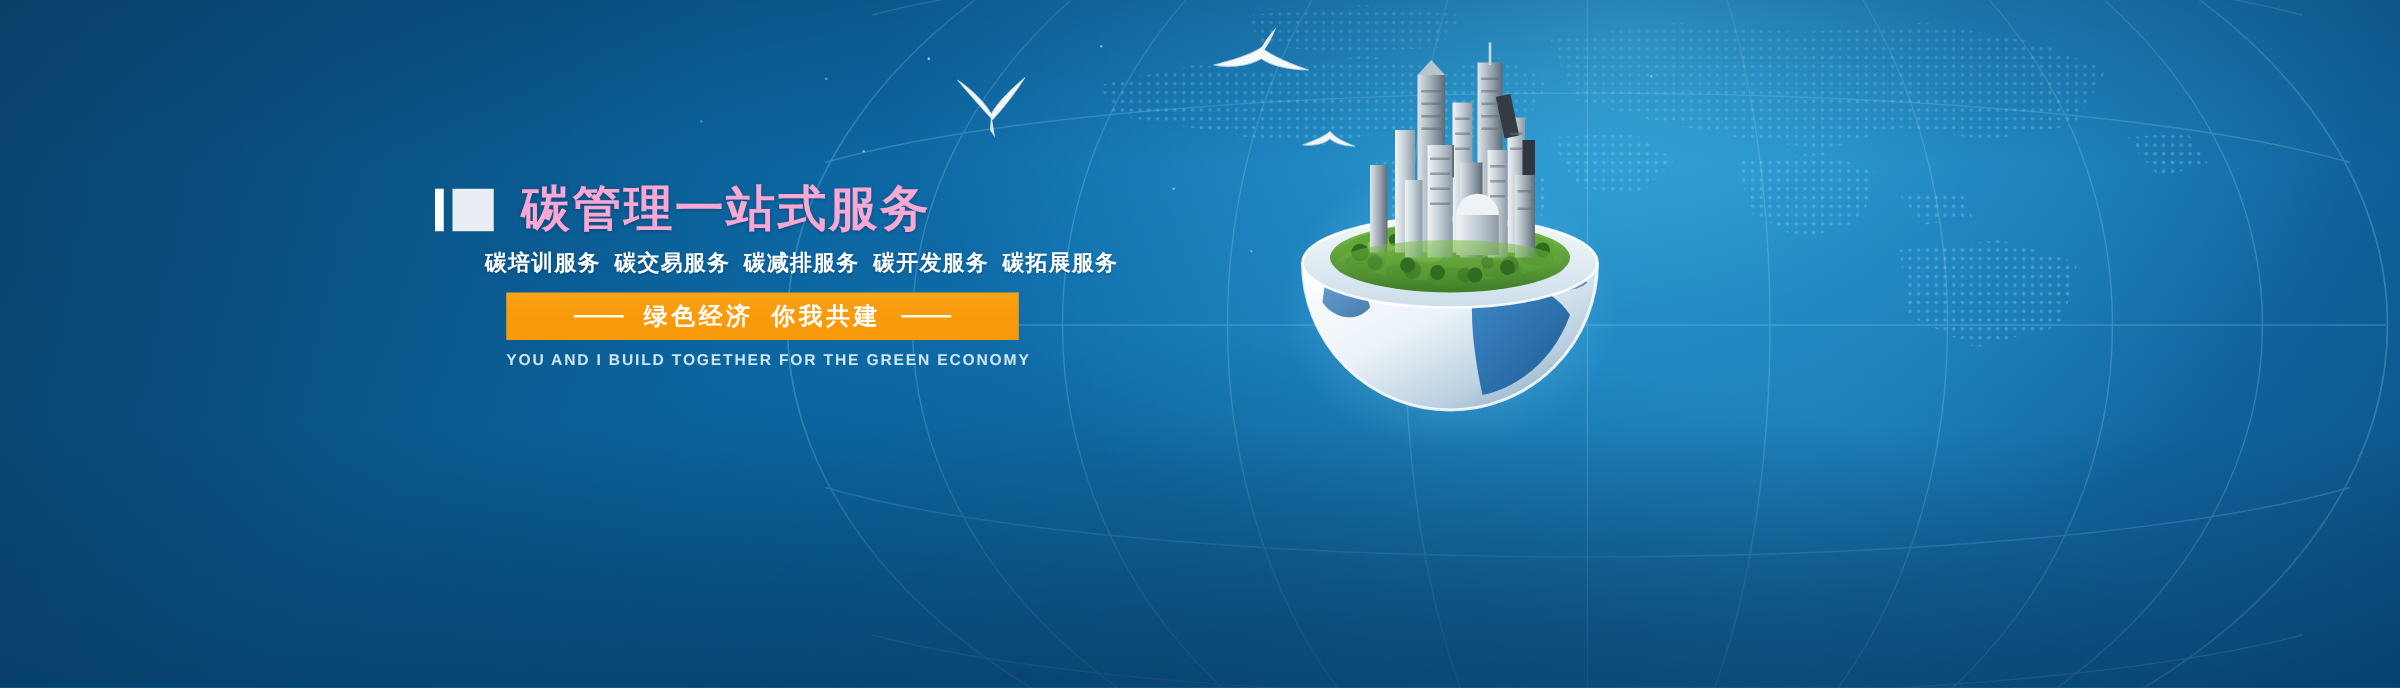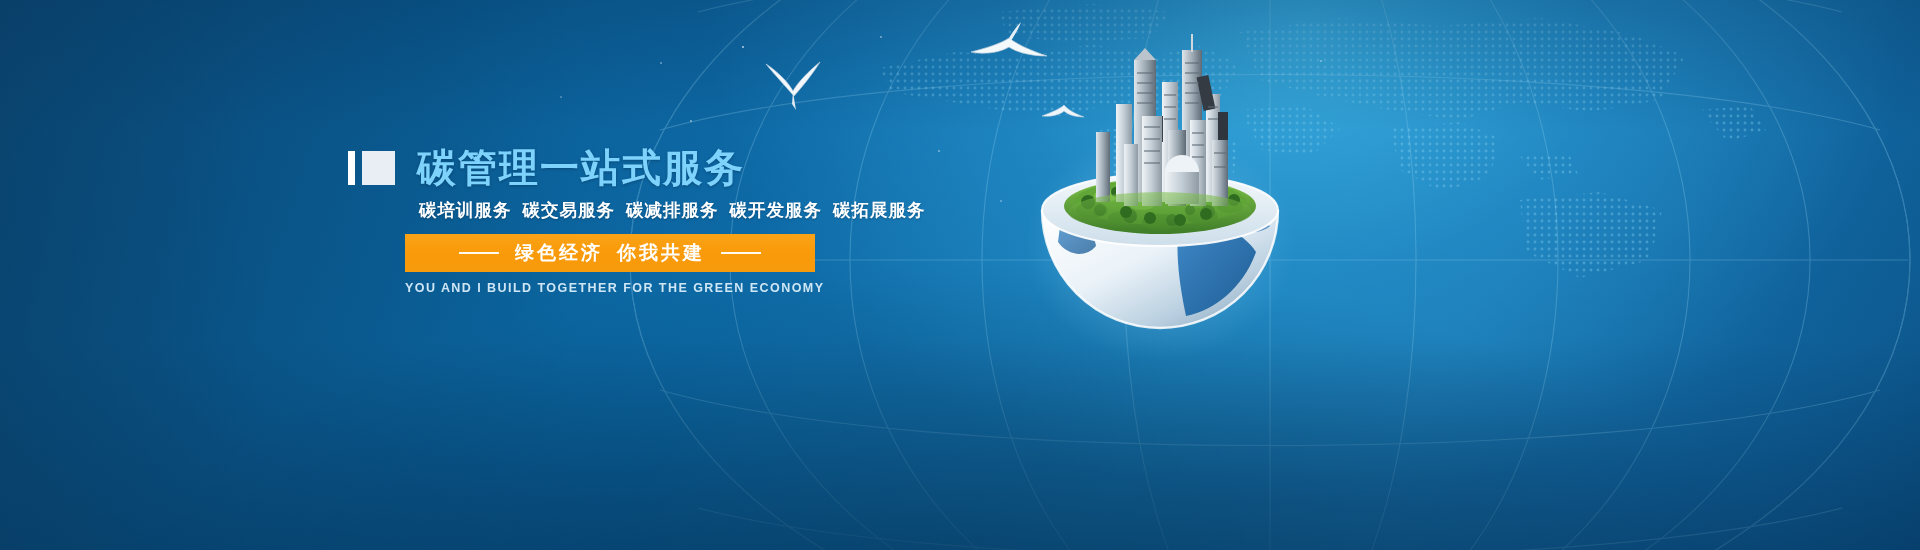--- a/index.html
+++ b/index.html
@@ -83,32 +83,32 @@
     left:348px; top:148px;
     width:640px;
   }
 
   .title-row { display:flex; align-items:center; }
   .title-mark { display:flex; align-items:center; gap:7px; margin-right:22px; }
   .mark-bar  { width:7px;  height:34px; background:#ffffff; }
   .mark-sq   { width:33px; height:34px; background:#e8eef3; }
 
   .main-title {
-    color:#7dd3fc;
+    color:#f9a8d4;
     font-size:39px;
     font-weight:bold;
     letter-spacing:2px;
     line-height:1;
     white-space:nowrap;
     text-shadow:0 1px 3px rgba(0,30,60,0.35);
   }
 
   .services {
     margin-top:11px;
-    margin-left:71px;
+    margin-left:40px;
     color:#ffffff;
     font-size:17.5px;
     font-weight:bold;
     letter-spacing:1px;
     white-space:nowrap;
     text-shadow:0 1px 2px rgba(0,30,60,0.35);
   }
   .services .svc { display:inline-block; }
   .services .gap { display:inline-block; width:11px; }
 

